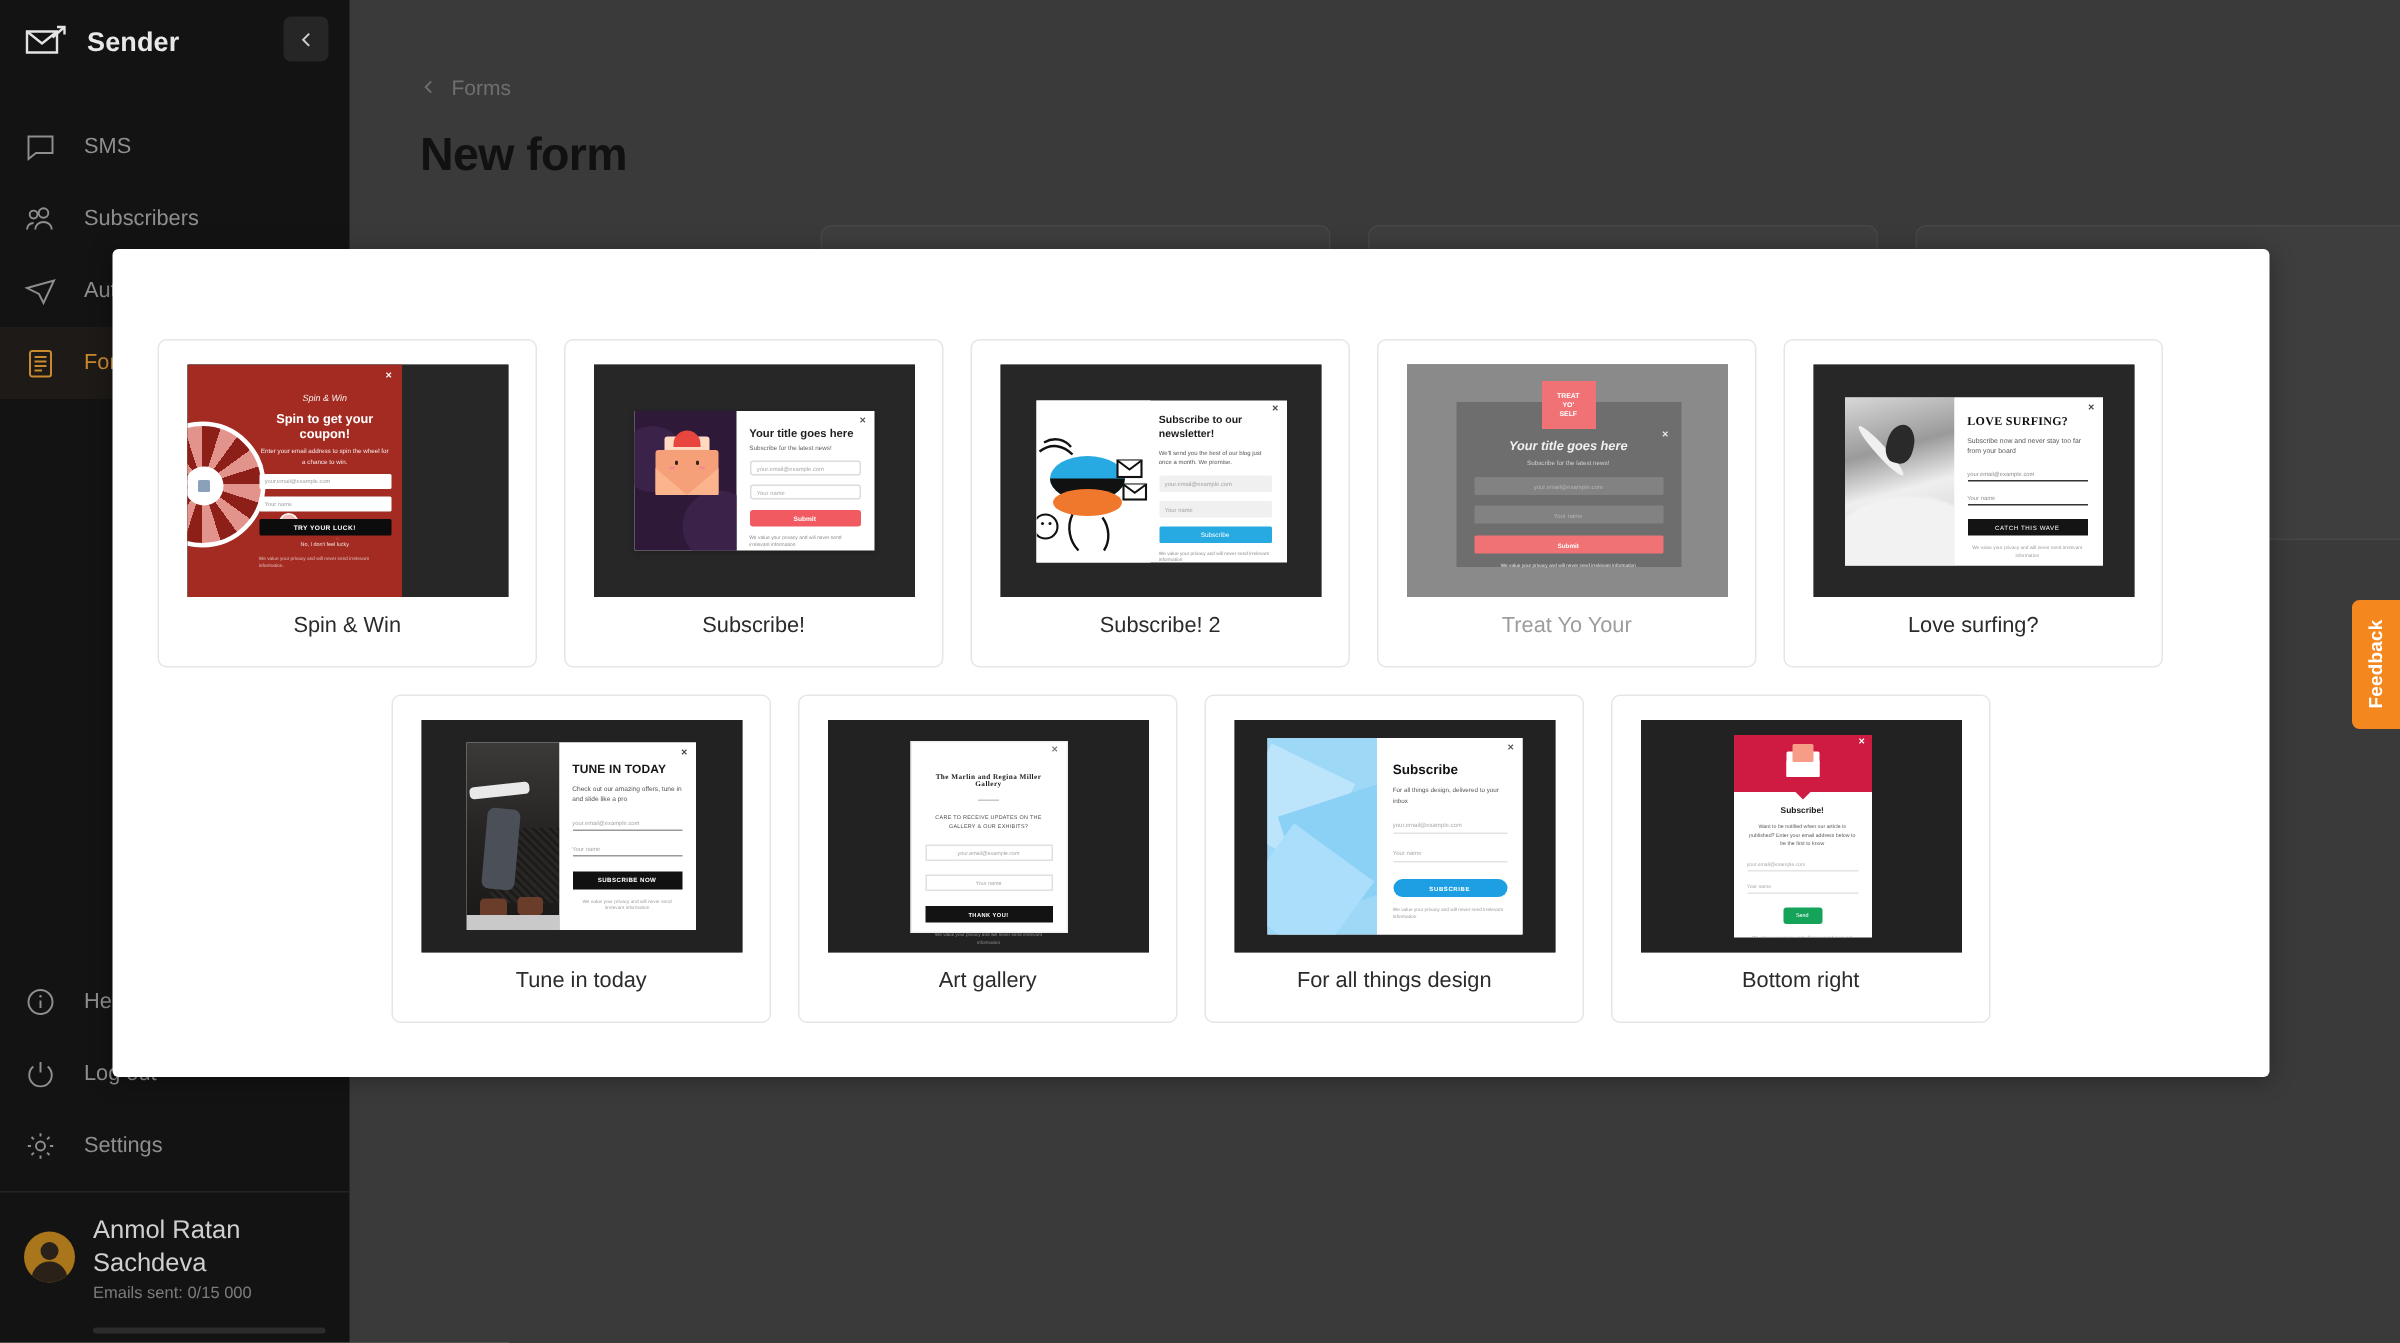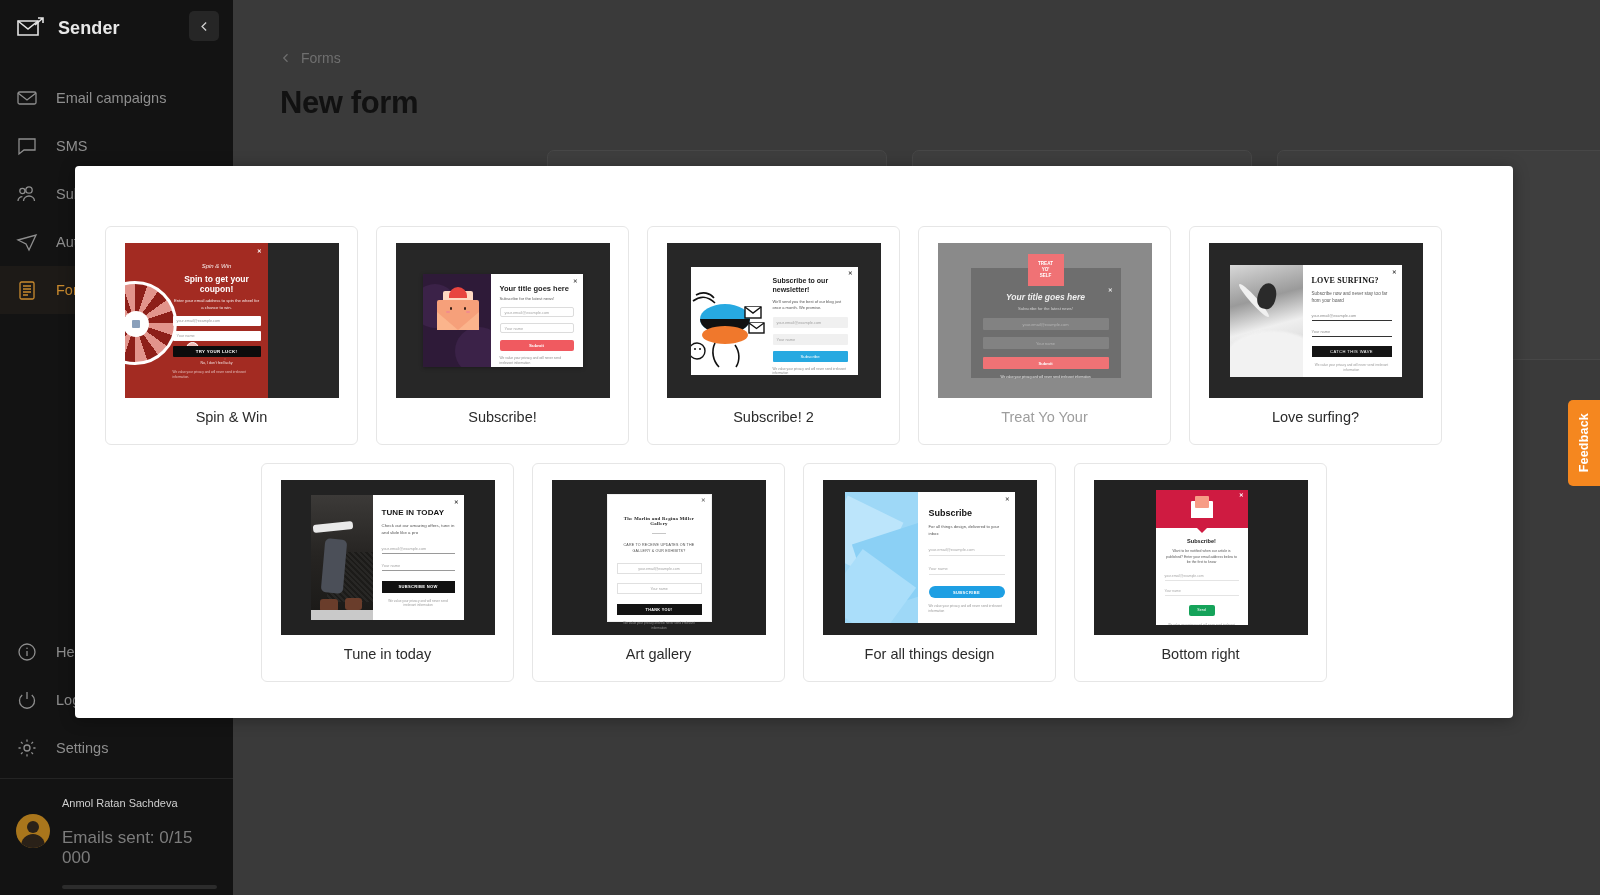--- a/index.html
+++ b/index.html
@@ -60,22 +60,22 @@
     background: #a9761c; flex: 0 0 auto; overflow: hidden; position: relative;
   }
   .sb-avatar .head {
     position: absolute; left: 11px; top: 7px; width: 12px; height: 12px;
     border-radius: 50%; background: #2a2118;
   }
   .sb-avatar .body {
     position: absolute; left: 5px; top: 20px; width: 24px; height: 16px;
     border-radius: 12px 12px 0 0; background: #2a2118;
   }
-  .sb-uname { color: #cfcfcf; font-size: 11px; line-height: 1.3; }
-  .sb-usent { color: #7c7c7c; font-size: 17px; margin-top: 17px; }
+  .sb-uname { color: #cfcfcf; font-size: 17px; line-height: 1.3; }
+  .sb-usent { color: #7c7c7c; font-size: 11px; margin-top: 3px; }
   .sb-progress {
     height: 4px; border-radius: 2px; background: #2c2c2c;
     margin: 9px 16px 0 62px; width: 155px;
   }
 
   
   .main { position: absolute; left: 233px; top: 0; right: 0; bottom: 0; background: #3a3a3a; }
   .breadcrumb {
     position: absolute; left: 47px; top: 50px;
     display: flex; align-items: center; gap: 9px;
@@ -530,29 +530,20 @@
       </span>
       <span class="sb-brand-name">Sender</span>
       <span class="sb-collapse">
         <svg viewBox="0 0 16 16" width="13" height="13" fill="none" stroke="#cfcfcf" stroke-width="1.6">
           <path d="M10 3L5 8l5 5"></path>
         </svg>
       </span>
     </div>
 
     <nav class="sb-nav">
-      <div class="sb-item">
-        <span class="ico">
-          <svg viewBox="0 0 22 22" width="22" height="22" fill="none" stroke="#8e8e8e" stroke-width="1.3">
-            <rect x="2" y="5" width="18" height="12" rx="1.5"></rect>
-              <path d="M2 6l9 7 9-7"></path>
-          </svg>
-        </span>
-        <span class="lbl">Email campaigns</span>
-      </div>
       <div class="sb-item">
         <span class="ico">
           <svg viewBox="0 0 22 22" width="22" height="22" fill="none" stroke="#8e8e8e" stroke-width="1.3">
             <path d="M3 4h16v11H8l-5 4V4z"></path>
           </svg>
         </span>
         <span class="lbl">SMS</span>
       </div>
       <div class="sb-item">
         <span class="ico">

